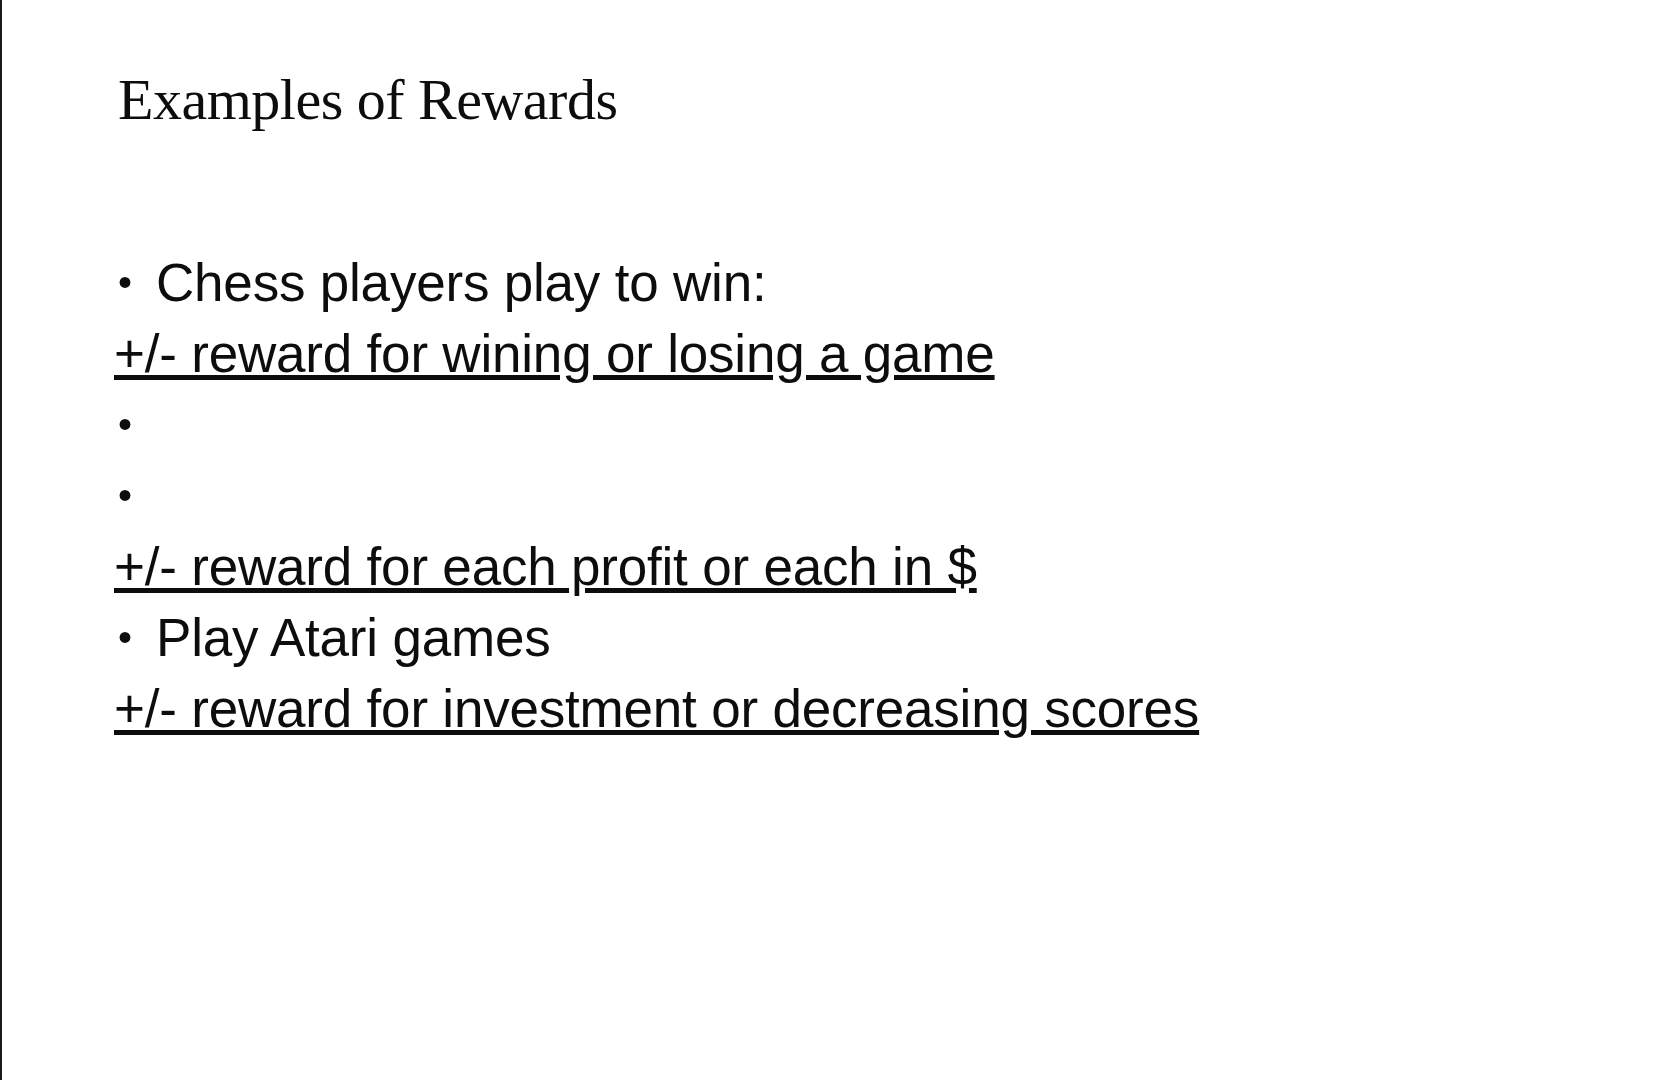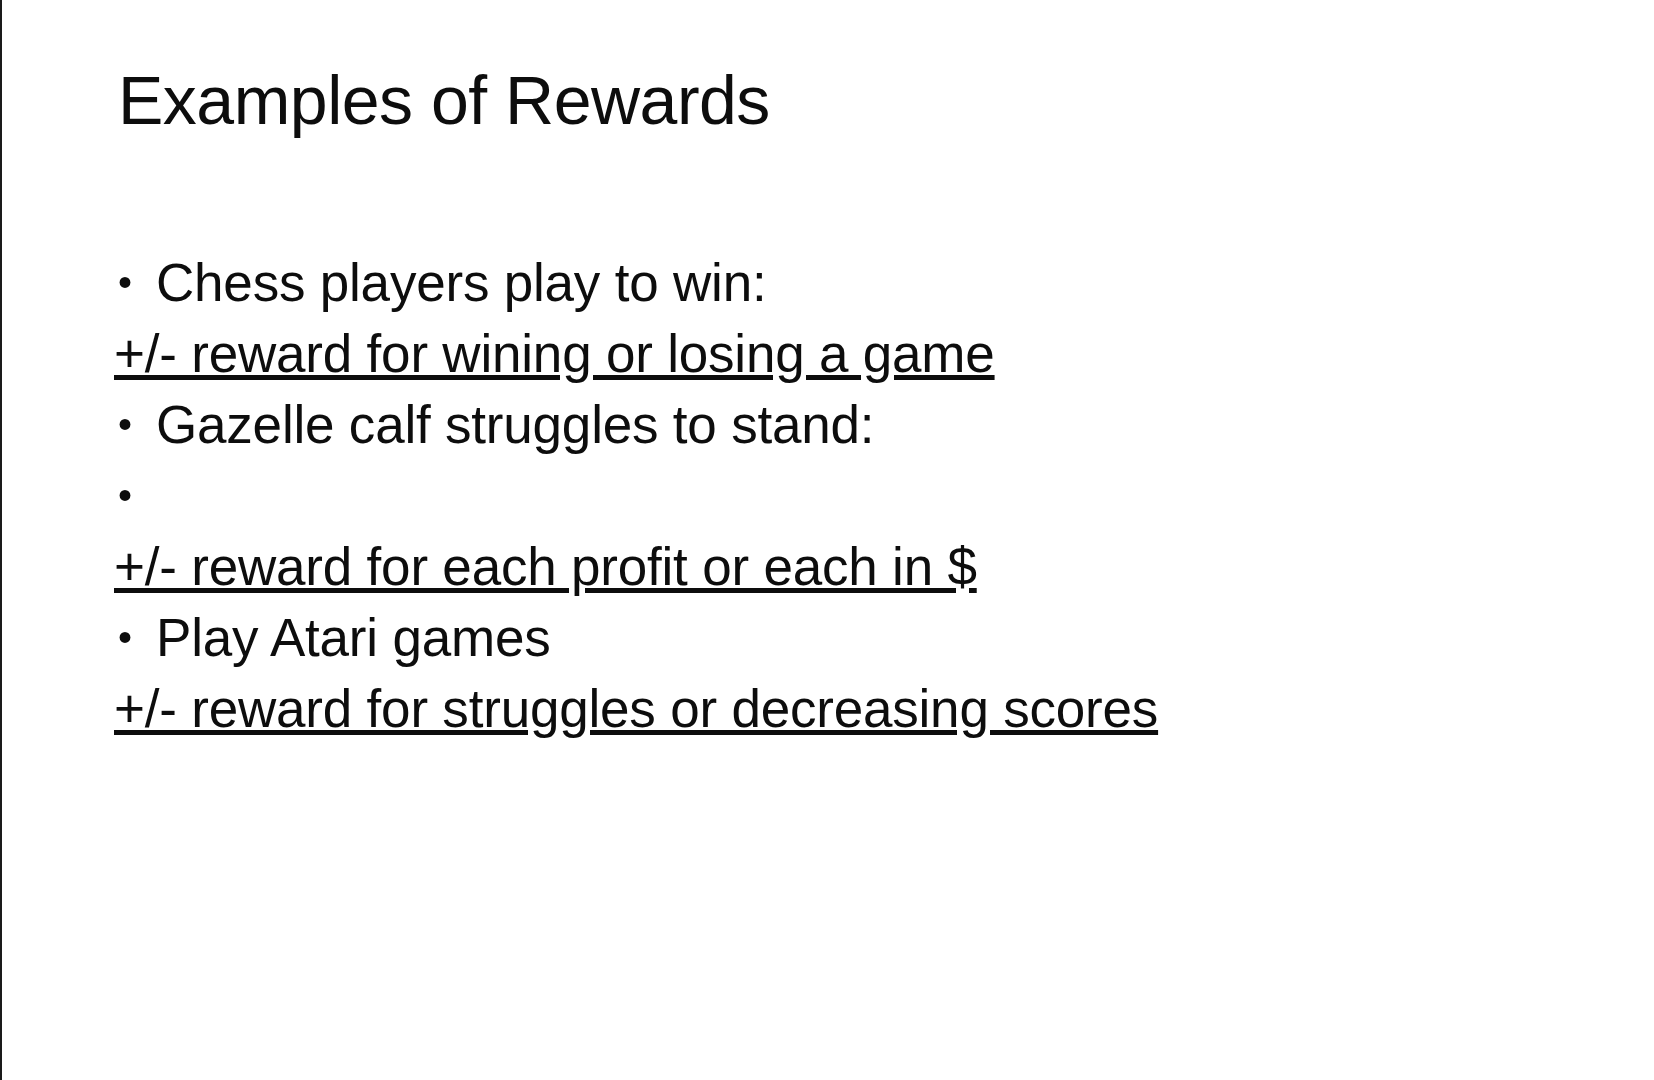--- a/index.html
+++ b/index.html
@@ -20,26 +20,27 @@
     background: #ffffff;
     box-sizing: border-box;
     border-left: 2px solid #1a1a1a;
     overflow: hidden;
   }
   .slide-title {
     position: absolute;
     left: 116px;
     top: 48px;
     width: 1420px;
-    font-size: 68px;
+    font-size: 58px;
     line-height: 104px;
     font-weight: 400;
     color: #0d0d0d;
     letter-spacing: -0.5px;
     white-space: nowrap;
+    font-family: Liberation Serif, serif;
   }
   .body-block {
     position: absolute;
     left: 112px;
     top: 247px;
     width: 1460px;
   }
   .body-line {
     position: relative;
     height: 71px;
@@ -83,36 +84,35 @@
       <span class="bullet-dot">•</span>
       <span class="line-text">Chess players play to win:</span>
     </div>
 
     <div class="body-line plain">
       <span class="line-text">+/- reward for wining or losing a game</span>
     </div>
 
     <div class="body-line bullet">
       <span class="bullet-dot">•</span>
-      <span class="line-text">Gazelle calf struggles to stand:</span>
     </div>
 
 
     <div class="body-line bullet">
       <span class="bullet-dot">•</span>
     </div>
 
     <div class="body-line plain">
       <span class="line-text">+/- reward for each profit or each in $</span>
     </div>
 
     <div class="body-line bullet">
       <span class="bullet-dot">•</span>
       <span class="line-text">Play Atari games</span>
     </div>
 
     <div class="body-line plain">
-      <span class="line-text">+/- reward for struggles or decreasing scores</span>
+      <span class="line-text">+/- reward for investment or decreasing scores</span>
     </div>
 
   </div>
 
 </div>
 
 </body></html>

